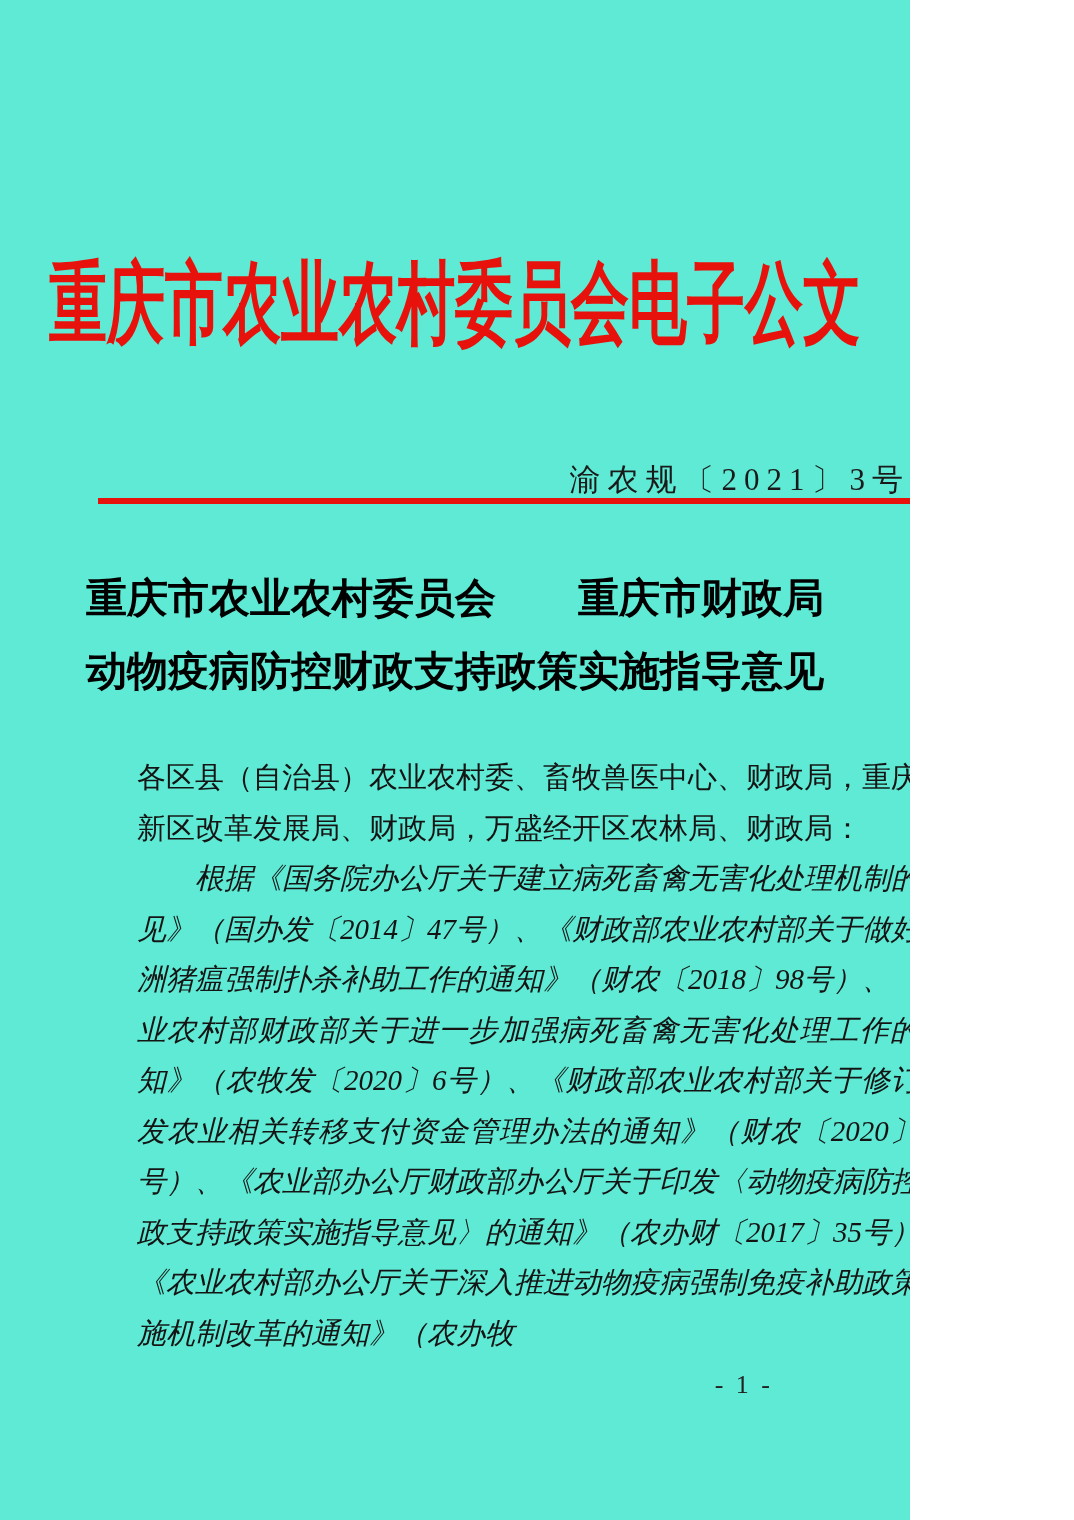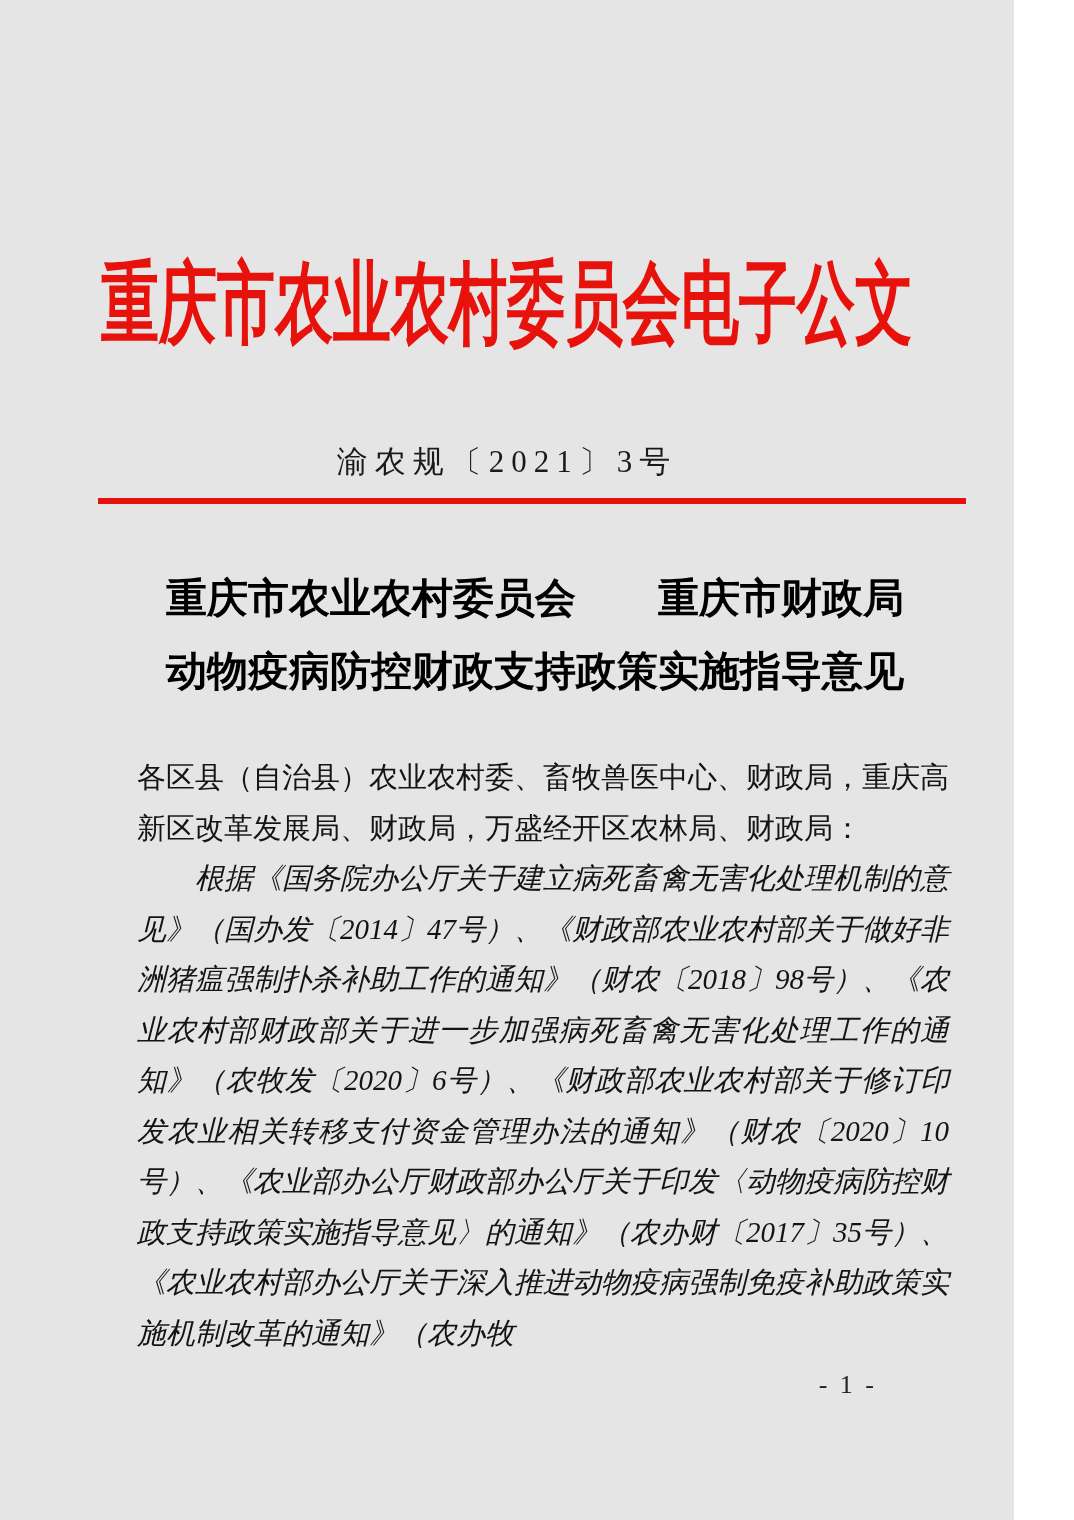--- a/index.html
+++ b/index.html
@@ -6,47 +6,47 @@
     --accent-red: #e8120c;
     --ink: #111111;
   }
   html, body {
     margin: 0;
     padding: 0;
     background: #ffffff;
   }
   .page {
     position: relative;
-    width: 1014px;
+    width: 910px;
     height: 1520px;
-    background: #e5e5e5;
+    background: #5eead4;
     overflow: hidden;
     font-family: "Liberation Serif", "DejaVu Serif", serif;
     color: var(--ink);
   }
   .banner {
     position: absolute;
     top: 276px;
     left: 0;
     width: 100%;
     text-align: center;
     white-space: nowrap;
     color: var(--accent-red);
     font-weight: 700;
     font-size: 58px;
     line-height: 58px;
     transform: scaleY(1.55);
     transform-origin: center center;
   }
   .doc-number {
     position: absolute;
-    top: 445px;
+    top: 463px;
     left: 0;
     width: 100%;
-    text-align: center;
+    text-align: right;
     font-size: 31px;
     line-height: 34px;
     letter-spacing: 7px;
     color: #1a1a1a;
     font-weight: 400;
   }
   .red-rule {
     position: absolute;
     top: 498px;
     left: 98px;
@@ -58,21 +58,20 @@
     position: absolute;
     top: 562px;
     left: 0;
     width: 100%;
     text-align: center;
     font-weight: 700;
     color: #000000;
     font-size: 41px;
     line-height: 73px;
     white-space: nowrap;
-    padding-left: 28px;
   }
   .body-text {
     position: absolute;
     top: 752px;
     left: 137px;
     width: 812px;
     font-size: 29px;
     line-height: 50.5px;
     text-align: justify;
     text-justify: inter-ideograph;

